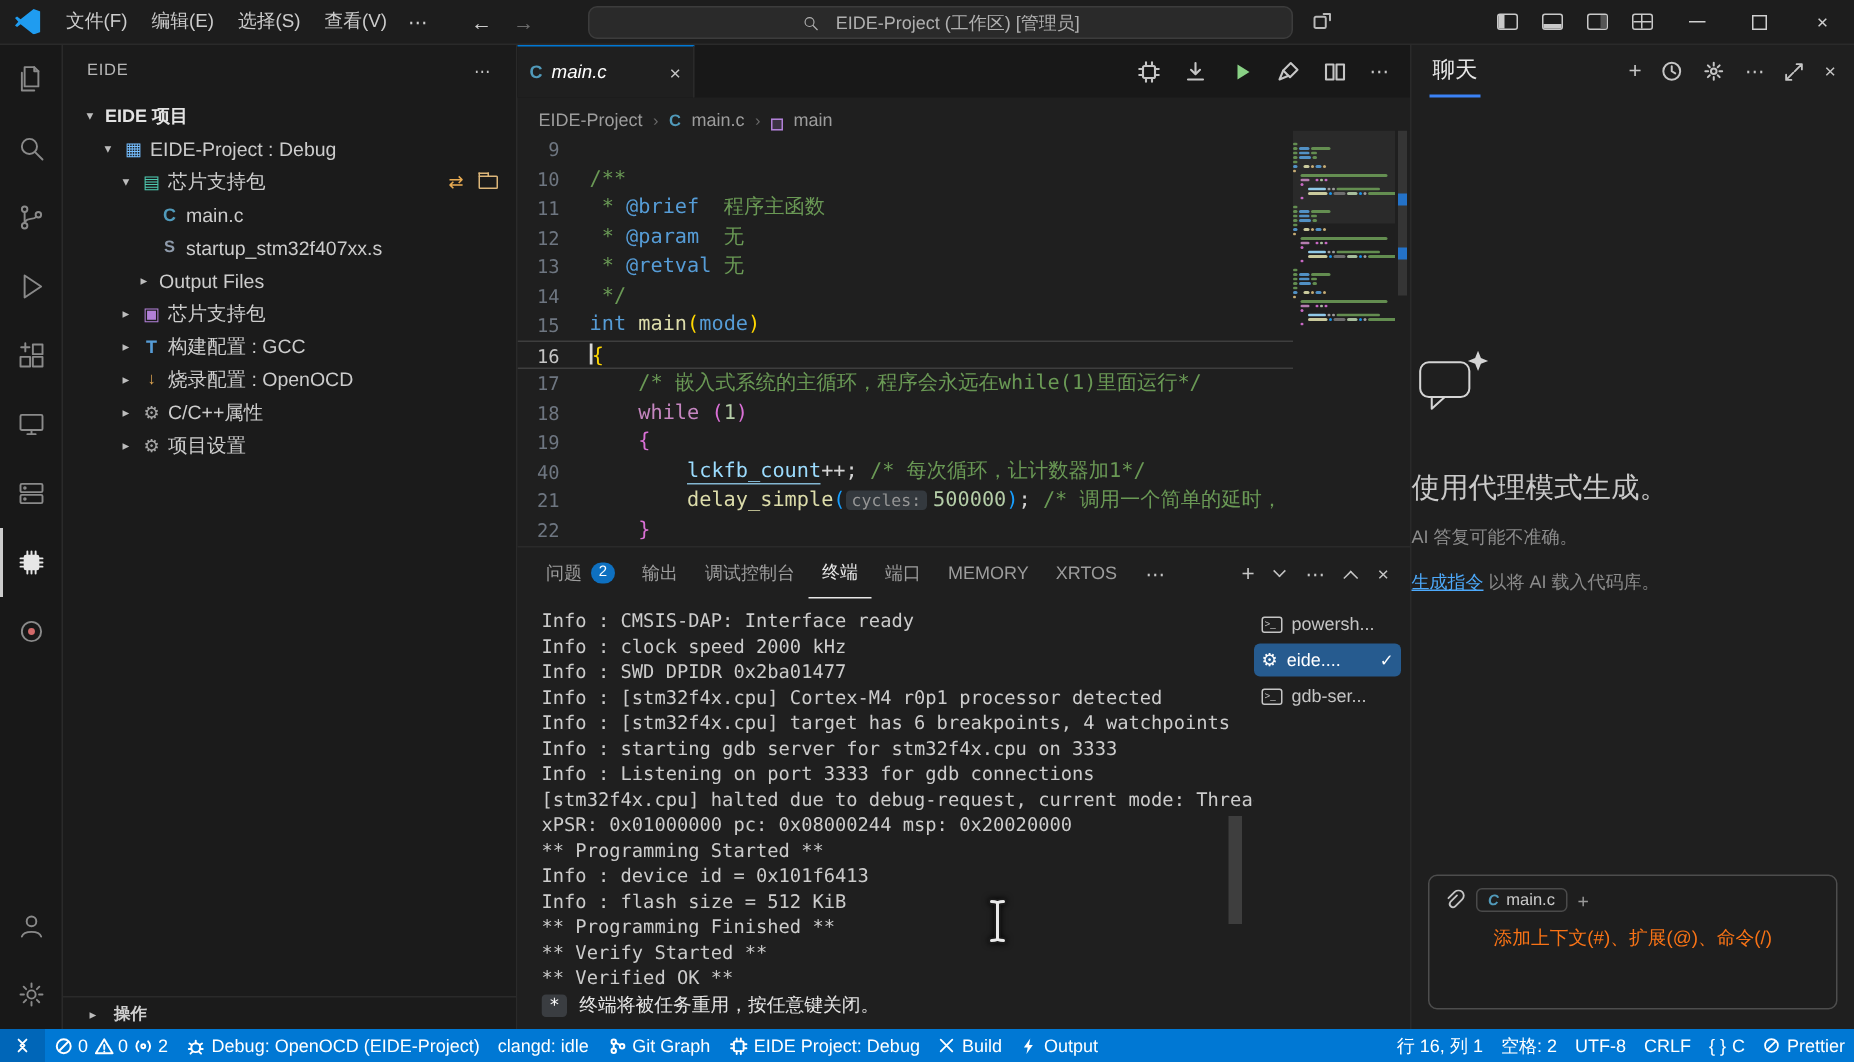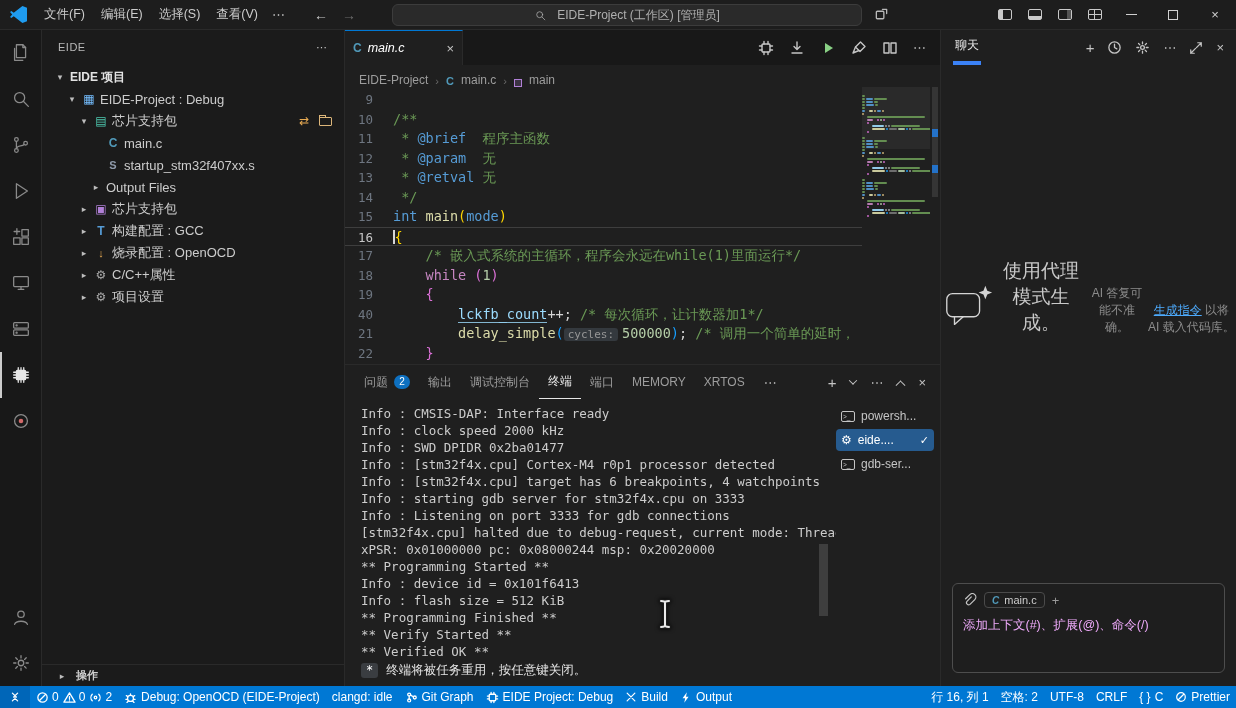--- a/index.html
+++ b/index.html
@@ -115,35 +115,35 @@
   .term-list{width:104px;flex:none;padding:6px 6px 0 0;display:flex;flex-direction:column;gap:2px}
   .titem{height:22px;display:flex;align-items:center;gap:6px;padding:0 5px;border-radius:4px;color:#c5c5c5;font-size:12px;white-space:nowrap}
   .titem.sel{background:#265b8f;color:#fff}
   .termbox{width:14px;height:11px;border:1px solid currentColor;border-radius:2px;font-size:6.5px;line-height:9px;padding-left:1px;letter-spacing:0;flex:none}
   .tico-task{font-size:12px;flex:none}
   .tcheck{margin-left:auto;font-size:11px}
 
   
   .chat{position:absolute;right:0;top:30px;bottom:22px;width:296px;background:#1f1f1f;border-left:1px solid #2a2a2a}
   .chat-header{height:35px;display:flex;align-items:stretch;padding:0 12px}
-  .chat-title{display:flex;align-items:center;color:#e7e7e7;font-size:12px;border-bottom:4px solid #3b82f6;padding:0 2px}
+  .chat-title{display:flex;align-items:center;color:#e7e7e7;font-size:15px;border-bottom:2px solid #3b82f6;padding:0 2px}
   .chat-hicons{margin-left:auto;display:flex;align-items:center;gap:13px;color:#c5c5c5}
   .plus{font-size:15px;line-height:1}
-  .chat-body{display:flex;flex-direction:row;align-items:flex-end;padding-top:165px;text-align:center}
+  .chat-body{display:flex;flex-direction:column;align-items:flex-start;padding-top:165px;text-align:center}
   .chat-glyph{color:#d4d4d4}
   .headline{margin-top:28px;font-size:19px;color:#c9c9c9}
   .note{margin-top:12px;font-size:12px;color:#8c8c8c}
   .cta{margin-top:13px;font-size:12px;color:#8c8c8c}
   .cta .lnk{color:#4daafc;text-decoration:underline}
   .chat-input{position:absolute;left:11px;right:11px;bottom:13px;height:90px;border:1px solid #4d4d4d;border-radius:6px;background:#1e1e1e;padding:8px 10px;display:flex;flex-direction:column}
   .ci-row1{display:flex;align-items:center;gap:7px;color:#c5c5c5}
   .chipfile{display:inline-flex;align-items:center;gap:5px;border:1px solid #4a4a4a;border-radius:4px;padding:1px 7px;font-size:11px;color:#ccc}
   .chipfile .ci{color:#519aba;font-weight:700;font-size:10px;font-style:italic}
   .chip-plus{color:#9a9a9a;font-size:13px}
-  .ci-ph{margin-top:9px;color:#f0abfc;font-size:12.5px;text-align:left}
+  .ci-ph{margin-top:9px;color:#f97316;font-size:12.5px;text-align:center}
   .ci-row3{margin-top:auto;display:flex;align-items:center;gap:16px;color:#bdbdbd;font-size:12px}
   .ddchev{width:5px;height:5px;border-right:1.2px solid #bdbdbd;border-bottom:1.2px solid #bdbdbd;transform:rotate(45deg) translateY(-2px);display:inline-block;margin-left:5px}
   .ci-spacer{flex:1}
   .ci-row3 .dd{display:flex;align-items:center}
 
   
   .statusbar{position:absolute;left:0;right:0;bottom:0;height:22px;background:#0078d4;color:#fff;display:flex;align-items:center;font-size:12px;z-index:30}
   .sb-item{display:flex;align-items:center;gap:4px;padding:0 6px;height:100%;white-space:nowrap}
   .sb-remote{padding:0 8px;background:#0066b8}
   .sb-right{margin-left:auto;display:flex;height:100%}

